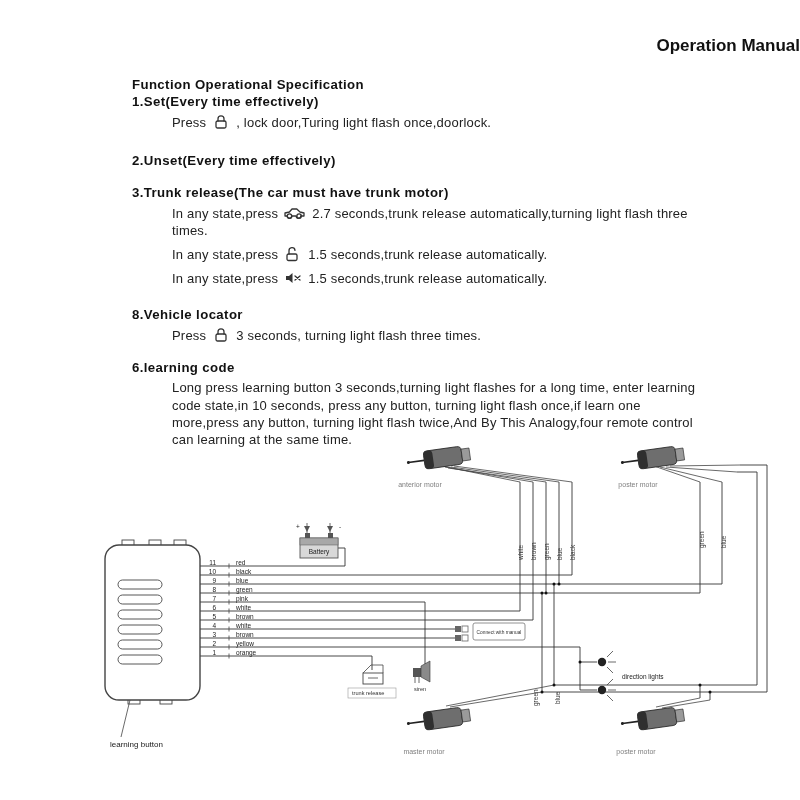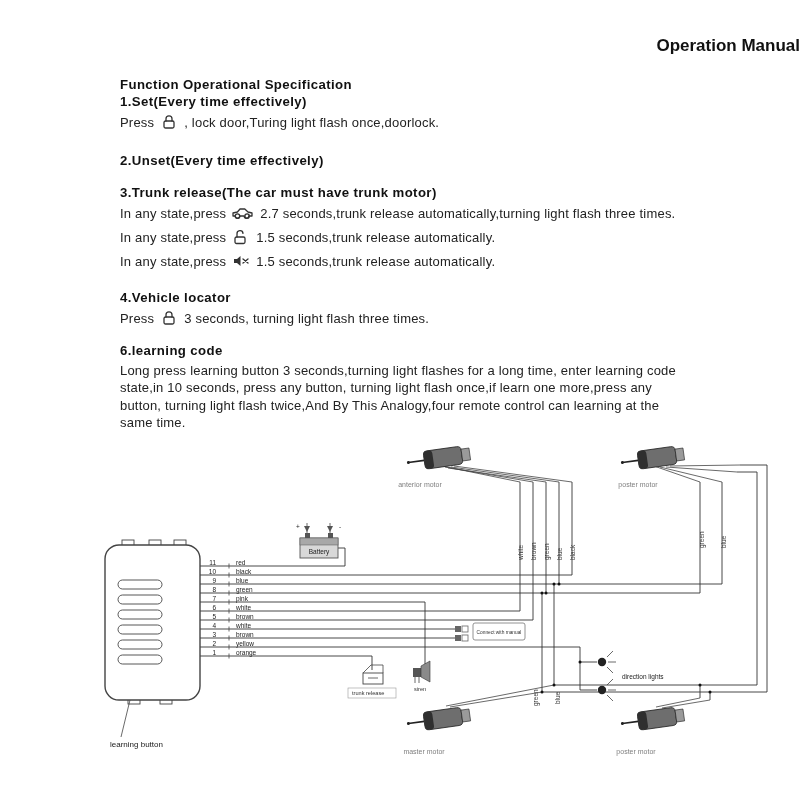--- a/index.html
+++ b/index.html
@@ -5,25 +5,25 @@
   html,body{margin:0;padding:0;}
   body{
     width:800px;height:800px;background:#ffffff;position:relative;
     font-family:"Liberation Sans",sans-serif;color:#1c1c1c;overflow:hidden;
   }
   .page-title{
     position:absolute;top:36px;left:0;width:100%;margin:0;
     text-align:right;font-size:17px;font-weight:bold;color:#111;
   }
   .content{
-    position:absolute;left:120px;top:76px;width:567px;
+    position:absolute;left:132px;top:76px;width:567px;
     font-size:13px;line-height:1.32;letter-spacing:.2px;color:#222;
   }
   .spec-heading,.sec-title{font-weight:bold;font-size:13.2px;letter-spacing:.4px;color:#111;}
-  .body-line{margin-top:3px;}
+  .body-line{margin-top:3px;margin-left:40px;}
   .mt6{margin-top:7px}.mt14{margin-top:15px}.mt16{margin-top:21px}.mt18{margin-top:19px}
   .btn-icon{display:inline-block;vertical-align:-3px;margin:0 5px;}
   .btn-icon svg{display:block}
   .btn-icon svg .st{stroke:#333;fill:none;stroke-width:1.3;stroke-linecap:round;stroke-linejoin:round;}
   .diagram{position:absolute;left:0;top:430px;}
   .diagram .w{stroke:#333;stroke-width:.9;fill:none;}
   .diagram .thin{stroke:#444;stroke-width:.8;fill:none;}
   .diagram text{font-family:"Liberation Sans",sans-serif;fill:#222;font-size:6.5px;}
   .diagram .dot{fill:#111;stroke:none;}
   .diagram .motor-lbl{font-size:7px;fill:#808080;text-anchor:middle;}
@@ -66,21 +66,21 @@
             <path class="st" d="M6 8 V5 a3 3 0 0 1 6 -0.6"></path>
           </svg></span><span>1.5 seconds,trunk release automatically.</span>
     </div>
     <div class="body-line mt6">
       <span>In any state,press</span><span class="btn-icon"><svg width="20" height="16" viewBox="0 0 20 16">
             <path d="M3 6 h3 l3.5 -3 v10 L6 10 H3 z" fill="#333"></path>
             <path class="st" d="M12 6 l5 4 M17 6 l-5 4"></path>
           </svg></span><span>1.5 seconds,trunk release automatically.</span>
     </div>
 
-    <div class="sec-title mt18">4.Vehicle locator</div>
+    <div class="sec-title mt18">8.Vehicle locator</div>
     <div class="body-line">
       <span>Press</span><span class="btn-icon"><svg width="20" height="16" viewBox="0 0 20 16">
             <rect class="st" x="5" y="7" width="10" height="7" rx="1.5"></rect>
             <path class="st" d="M7 7 V4.8 a3 3 0 0 1 6 0 V7"></path>
           </svg></span><span>3 seconds, turning light flash three times.</span>
     </div>
 
     <div class="sec-title mt14">6.learning code</div>
     <div class="body-line">Long press learning button 3 seconds,turning light flashes for a long time, enter learning code state,in 10 seconds, press any button, turning light flash once,if learn one more,press any button, turning light flash twice,And By This Analogy,four remote control can learning at the same time.</div>
   </div>

